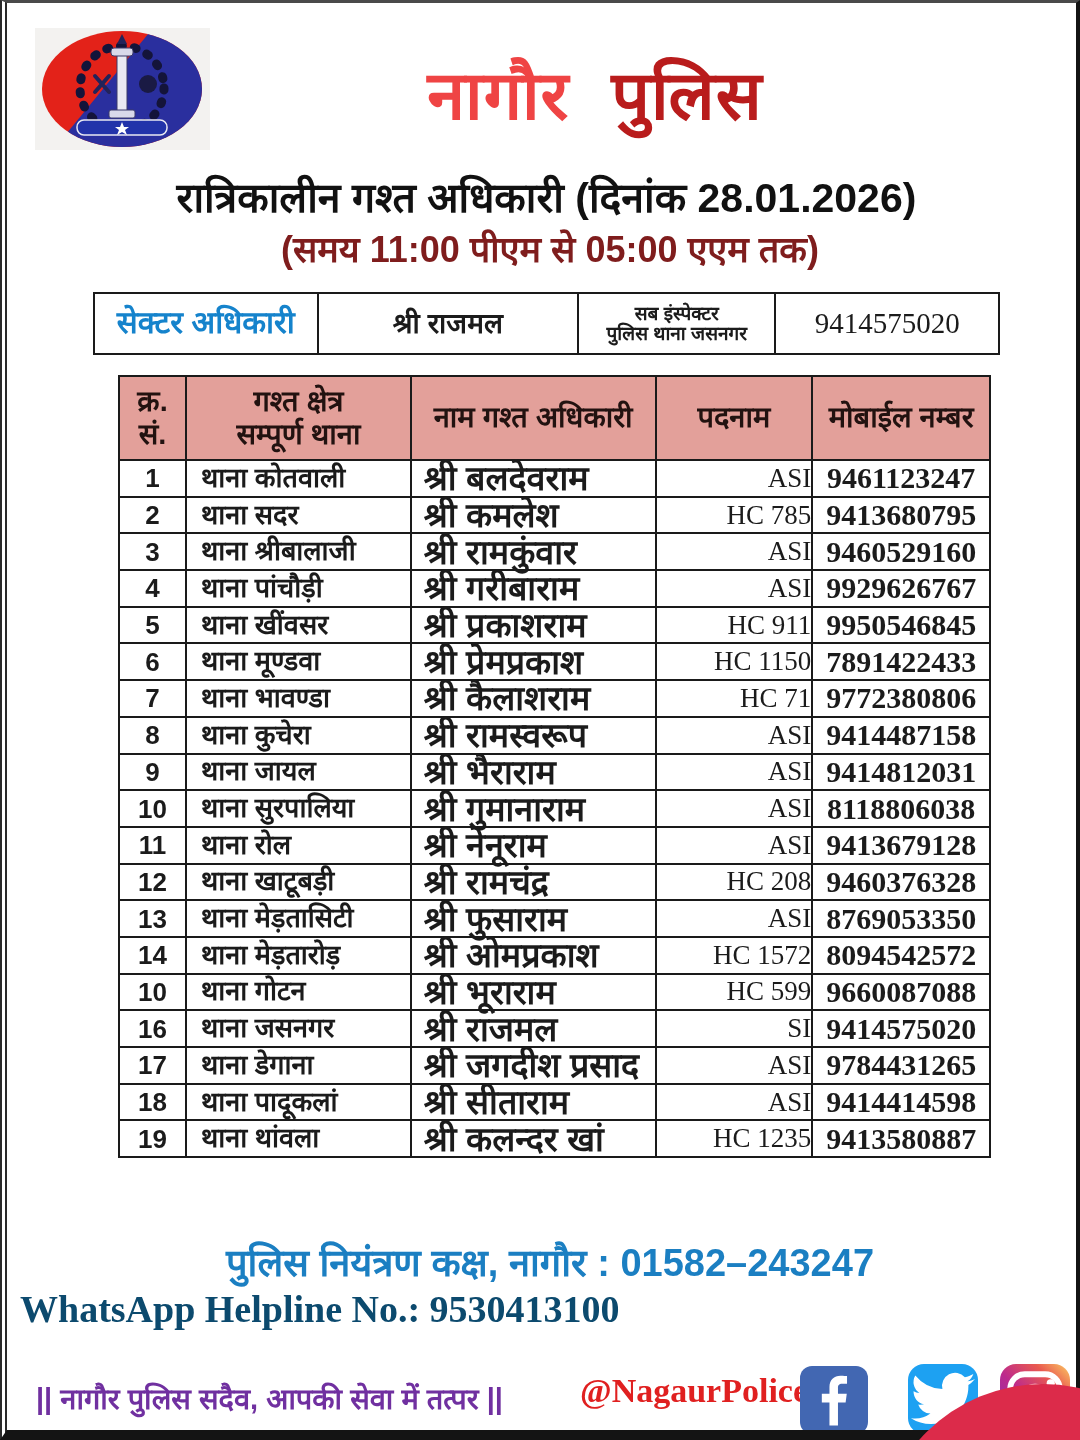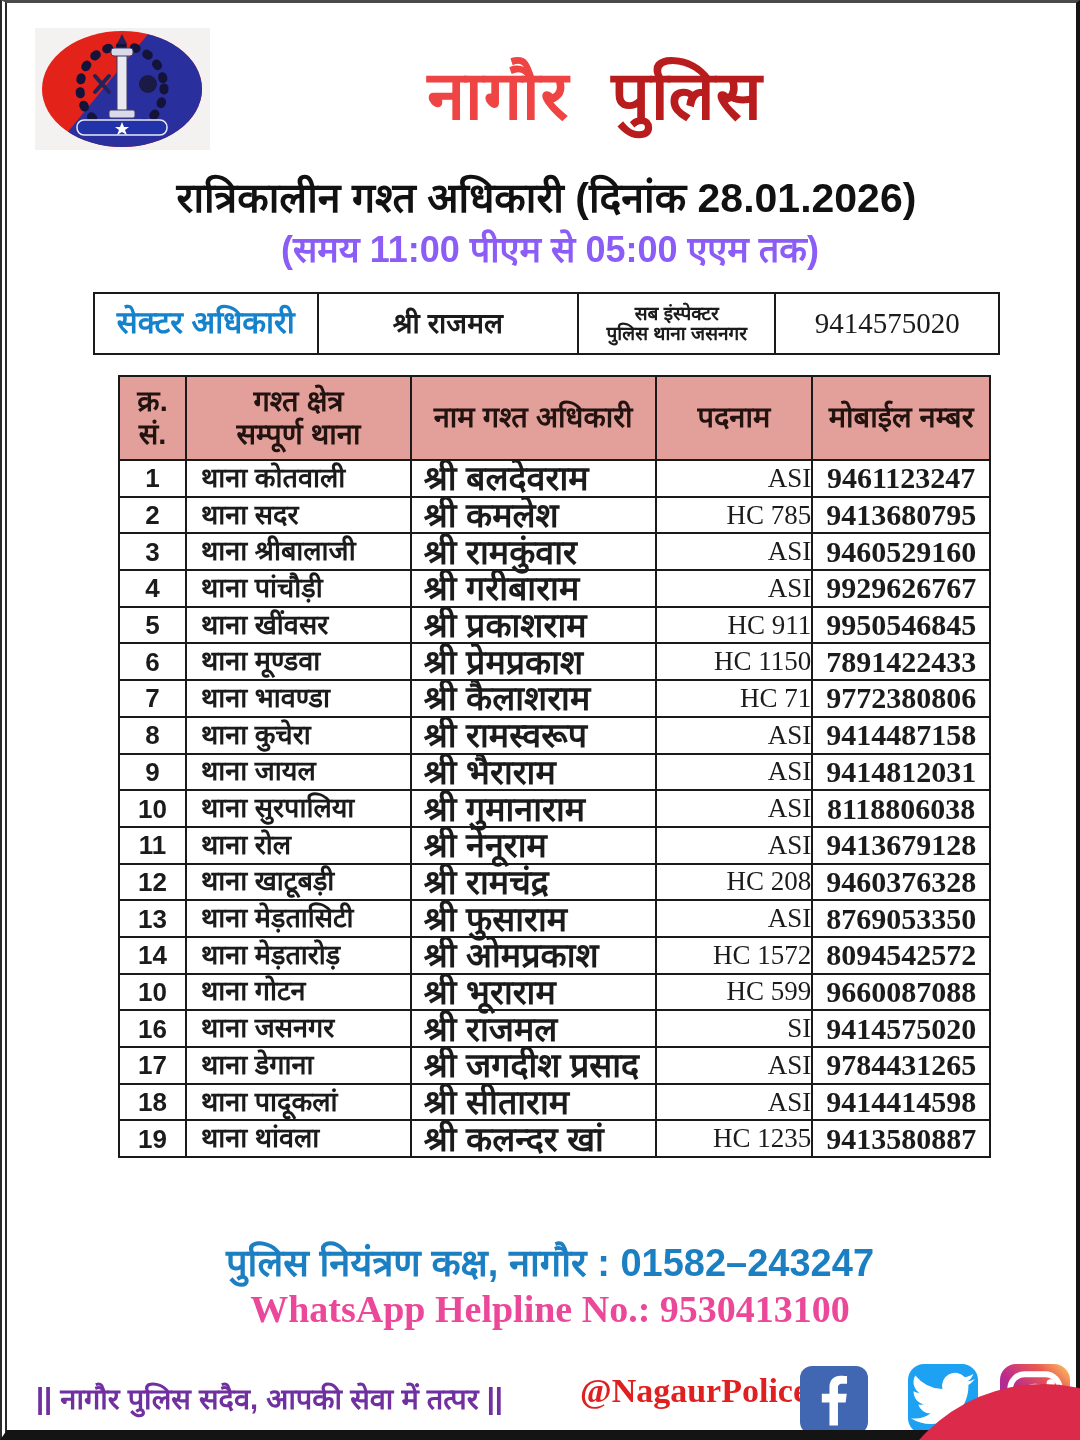--- a/index.html
+++ b/index.html
@@ -28,21 +28,21 @@
   }
   .title .w1 { color:#ef4444; }
   .title .w2 { color:#b91c1c; margin-left:22px; }
   .subtitle {
     position:absolute; left:13px; right:0; top:168px;
     text-align:center; font-size:41px; font-weight:bold; color:#111;
     white-space:nowrap;
   }
   .time-note {
     position:absolute; left:20px; right:0; top:224px;
-    text-align:center; font-size:36px; font-weight:bold; color:#8b5cf6;
+    text-align:center; font-size:36px; font-weight:bold; color:#7f1d1d;
     white-space:nowrap;
   }
   
   .sector-table {
     position:absolute; left:93px; top:292px; width:907px; height:60px;
     border-collapse:collapse; table-layout:fixed;
   }
   .sector-table td {
     border:2px solid #1a1a1a; vertical-align:middle; text-align:center;
     background:#fff; height:61px; line-height:1.05;
@@ -73,21 +73,21 @@
   .main-table td:nth-child(4) { text-align:right; font-family:"Liberation Serif", serif; font-size:27px; }
   .main-table td:nth-child(5) { text-align:center; font-family:"Liberation Serif", serif; font-size:30px; font-weight:600; }
   
   .control-room {
     position:absolute; left:20px; right:0; top:1235px;
     text-align:center; font-size:38px; font-weight:bold; color:#1b7fc2;
     white-space:nowrap;
   }
   .whatsapp-line {
     position:absolute; left:20px; right:0; top:1287px;
-    text-align:center; font-size:38px; font-weight:bold; color:#ec4899;
+    font-size:38px; font-weight:bold; color:#0c4a6e;
     font-family:"Liberation Serif", serif; white-space:nowrap;
   }
   .slogan {
     position:absolute; left:36px; top:1378px;
     font-size:29px; font-weight:bold; color:#7030a0; white-space:nowrap;
   }
   .handle {
     position:absolute; left:580px; top:1372px;
     font-size:34px; font-weight:bold; color:#e02020;
     font-family:"Liberation Serif", serif; white-space:nowrap;

